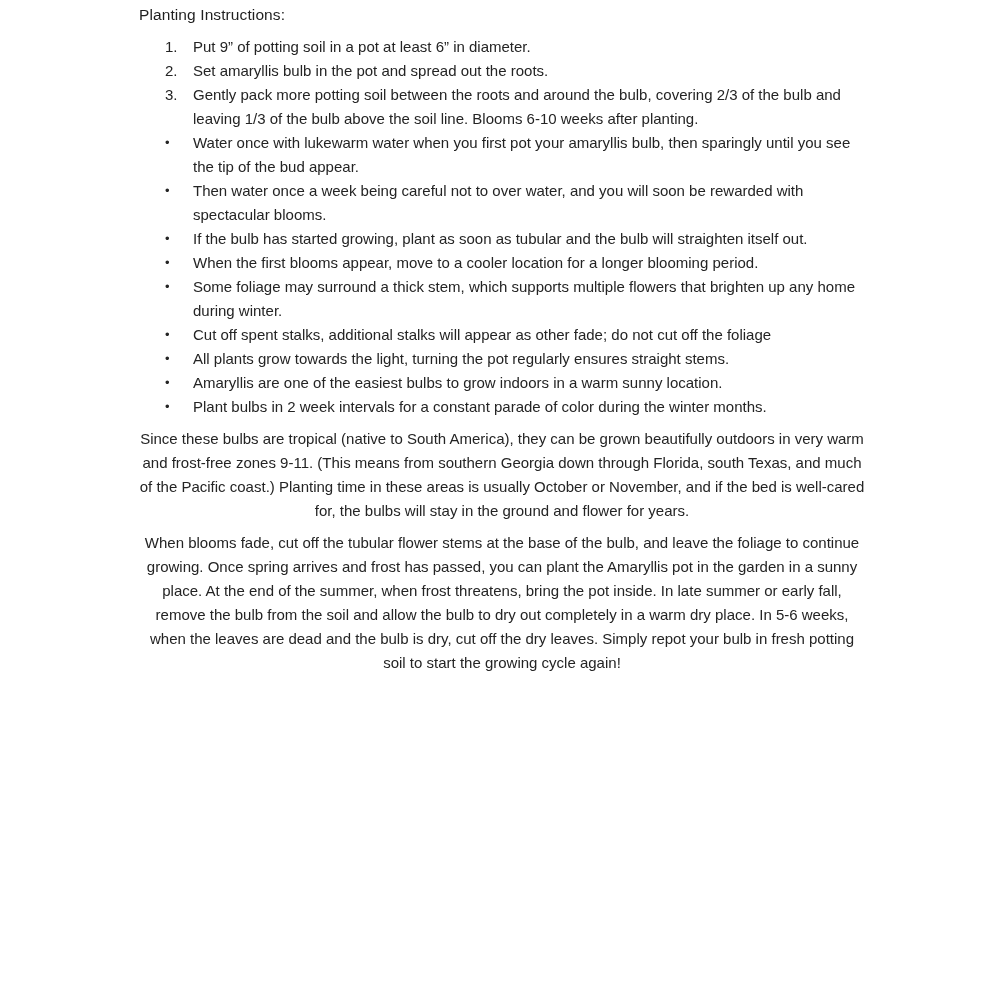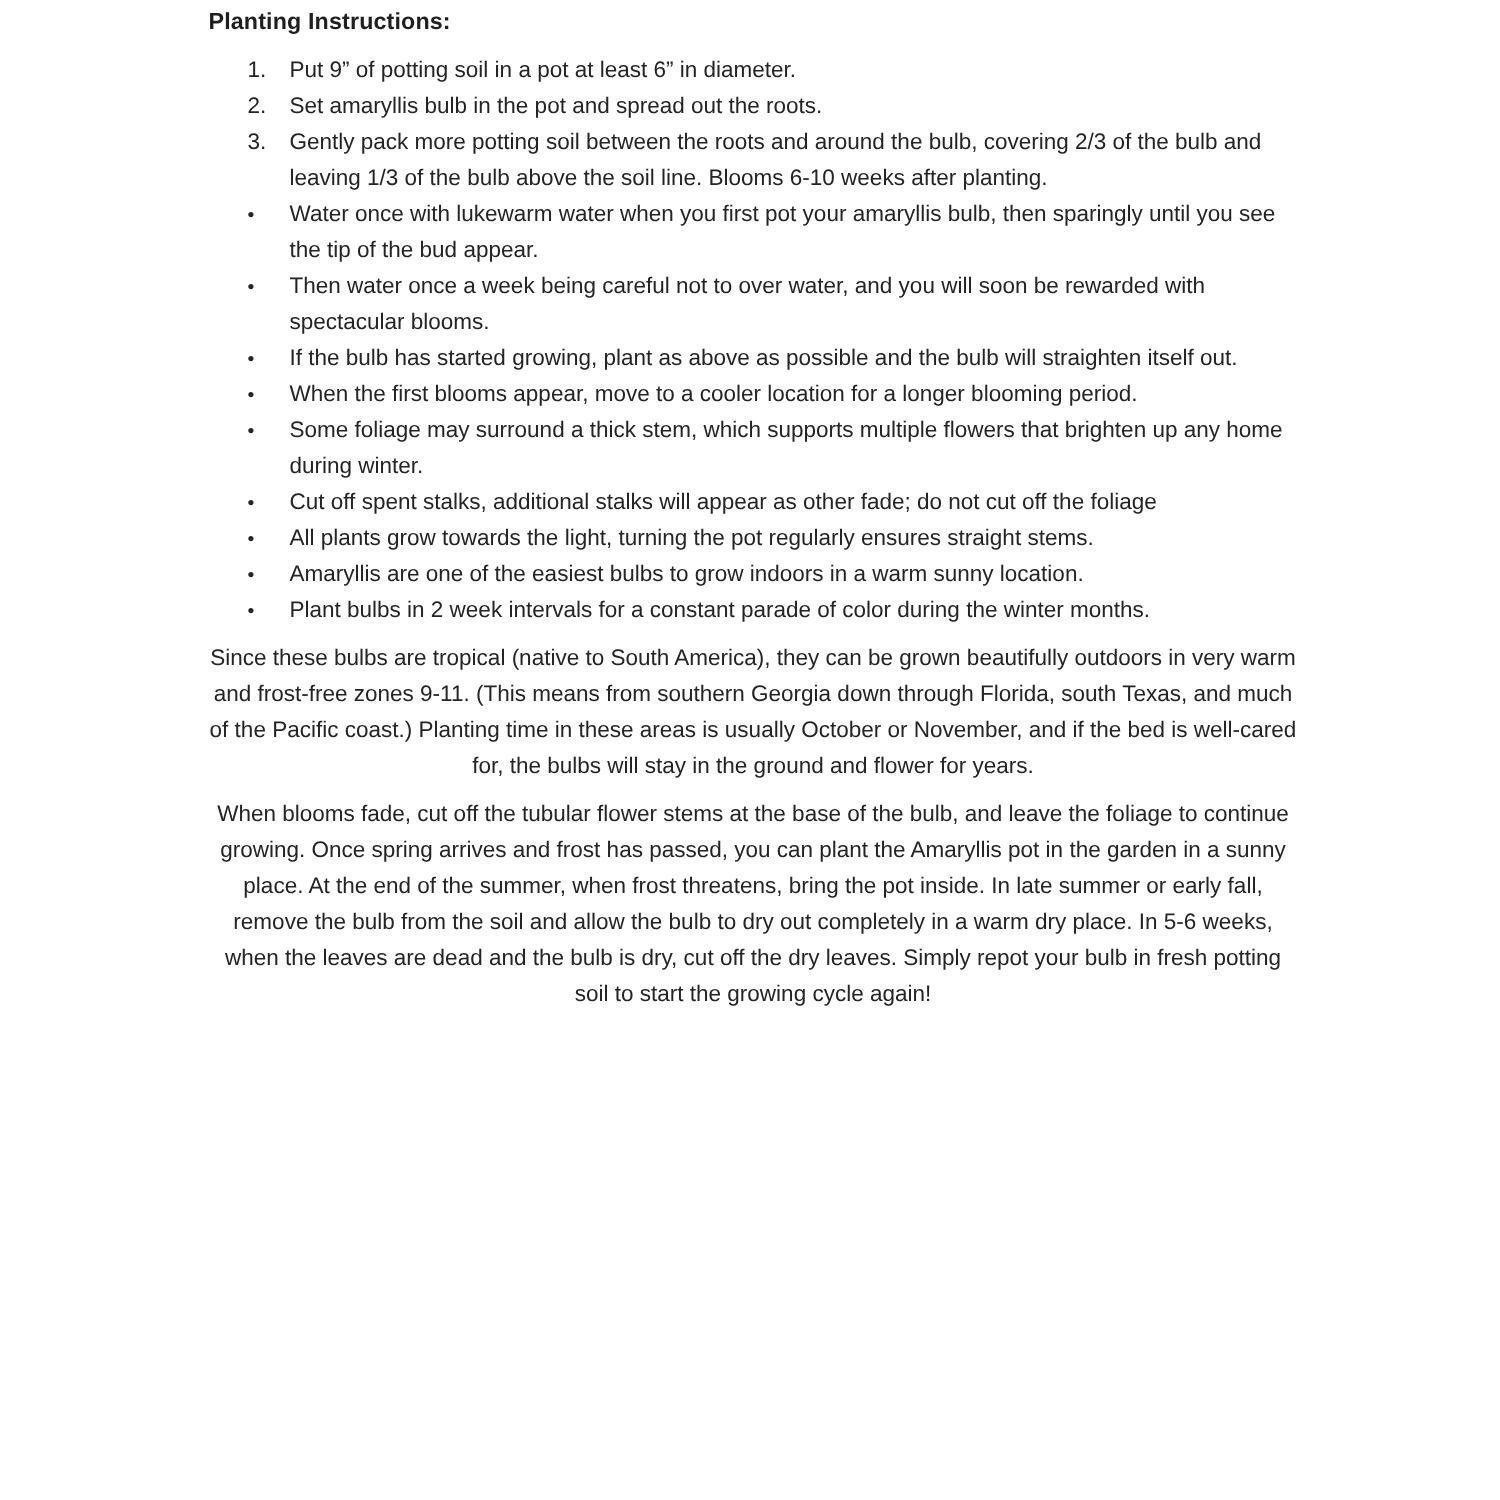--- a/index.html
+++ b/index.html
@@ -15,21 +15,21 @@
     position: absolute;
     top: 0;
     left: 139px;
     width: 726px;
     padding-top: 3px;
     font-size: 15px;
     line-height: 24px;
   }
   h2 {
     font-size: 15.5px;
-    font-weight: 700;
+    font-weight: 400;
     line-height: 24px;
     margin: 22px 0 8px 0;
     color: #1f1f1f;
     letter-spacing: 0.1px;
   }
   section.first h2 { margin-top: 0; }
   section.big-gap h2 { margin-top: 38px; }
   ol, ul { list-style: none; }
   li { display: flex; }
   .marker {
@@ -74,21 +74,21 @@
         <span class="marker">•</span>
         <span class="li-text">Then water once a week being careful not to over water, and you will soon be rewarded with spectacular blooms.</span>
       </li>
     </ul>
   </section>
 
   <section>
     <ul>
       <li>
         <span class="marker">•</span>
-        <span class="li-text">If the bulb has started growing, plant as above as possible and the bulb will straighten itself out.</span>
+        <span class="li-text">If the bulb has started growing, plant as soon as tubular and the bulb will straighten itself out.</span>
       </li>
       <li>
         <span class="marker">•</span>
         <span class="li-text">When the first blooms appear, move to a cooler location for a longer blooming period.</span>
       </li>
       <li>
         <span class="marker">•</span>
         <span class="li-text">Some foliage may surround a thick stem, which supports multiple flowers that brighten up any home during winter.</span>
       </li>
       <li>

